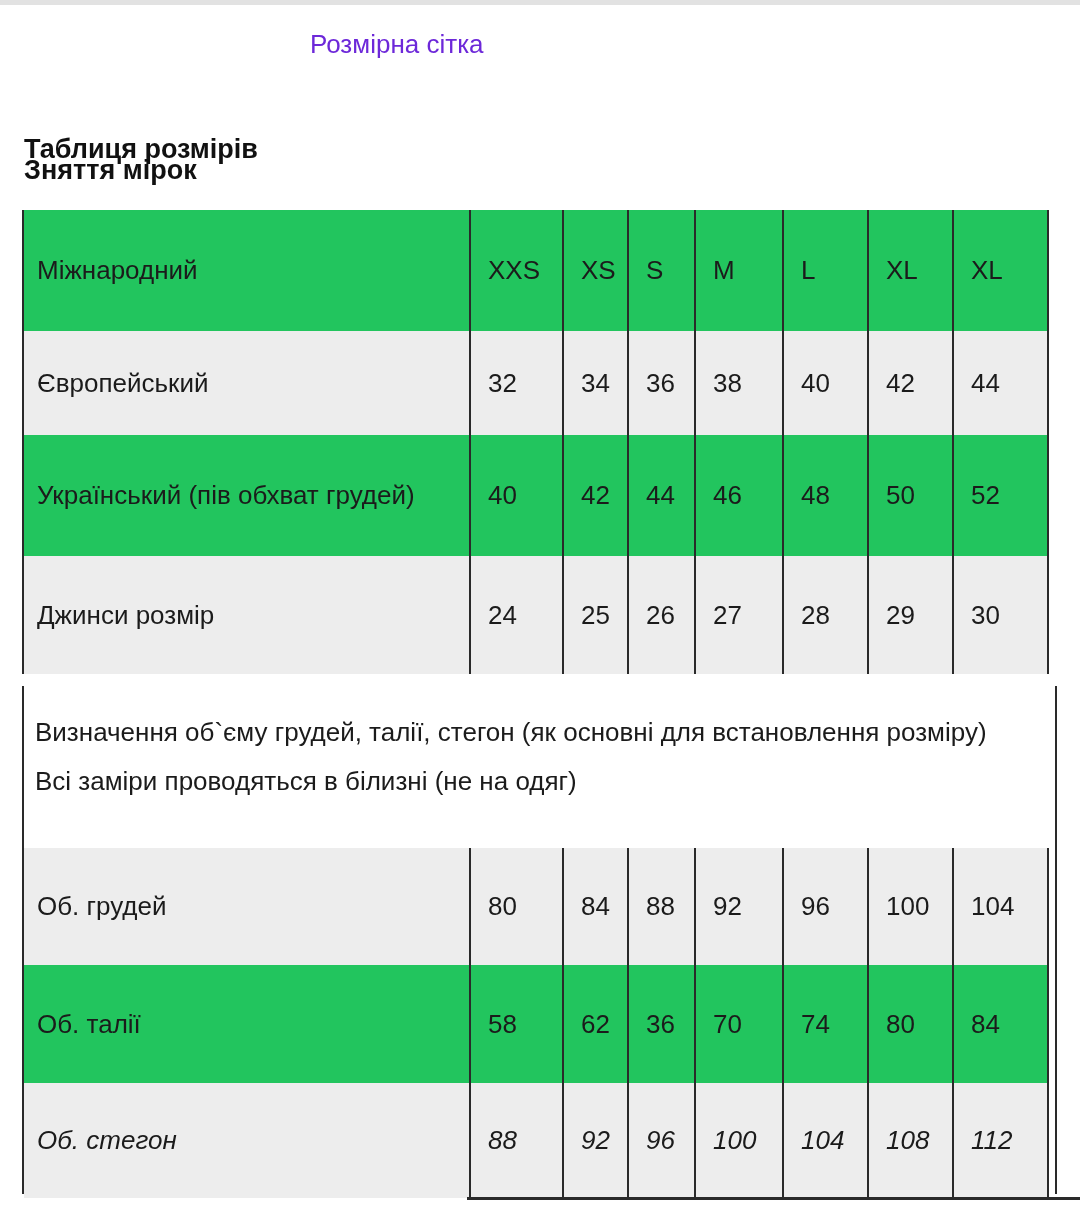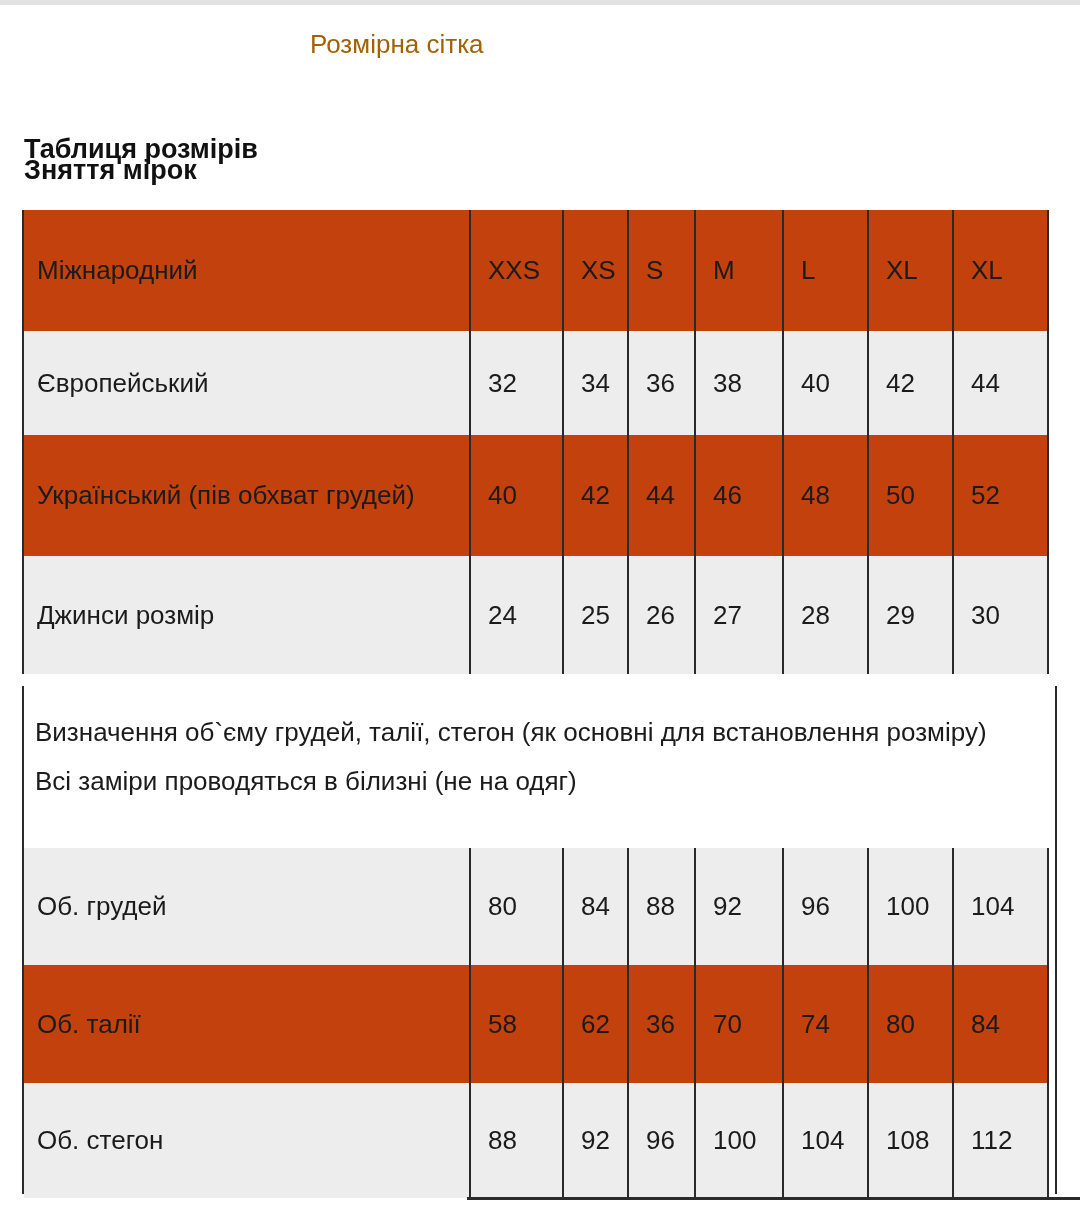--- a/index.html
+++ b/index.html
@@ -19,21 +19,21 @@
     position: absolute;
     left: 0; top: 0;
     width: 1080px; height: 5px;
     background: #e2e2e2;
   }
   .page-title {
     position: absolute;
     left: 310px; top: 28px;
     font-size: 26px;
     line-height: 32px;
-    color: #a16207;
+    color: #6d28d9;
     white-space: nowrap;
   }
   .section-heading {
     position: absolute;
     left: 24px;
     font-size: 27px;
     font-weight: 700;
     color: #111111;
     white-space: nowrap;
   }
@@ -47,21 +47,21 @@
     box-sizing: content-box;
     border-left: 2px solid #2a2a2a;
     border-right: 2px solid #2a2a2a;
     width: 1023px;
   }
   #size-table { top: 210px; }
   .trow {
     display: grid;
     grid-template-columns: 445px 93px 65px 67px 88px 85px 85px 95px;
     align-items: stretch;
-    background: #c2410c;
+    background: #22c55e;
   }
   .trow.alt { background: #ededed; }
   .cell {
     display: flex;
     align-items: center;
     font-size: 26px;
     color: #1b1b1b;
     overflow: hidden;
     white-space: nowrap;
   }
@@ -175,21 +175,21 @@
         <div class="trow" style="height: 118px;">
           <div class="cell lcell">Об. талії</div>
           <div class="cell vcell">58</div>
           <div class="cell vcell">62</div>
           <div class="cell vcell">36</div>
           <div class="cell vcell">70</div>
           <div class="cell vcell">74</div>
           <div class="cell vcell">80</div>
           <div class="cell vcell">84</div>
         </div>
-        <div class="trow alt" style="height: 115px;">
+        <div class="trow alt" style="height: 115px; font-style: italic;">
           <div class="cell lcell">Об. стегон</div>
           <div class="cell vcell">88</div>
           <div class="cell vcell">92</div>
           <div class="cell vcell">96</div>
           <div class="cell vcell">100</div>
           <div class="cell vcell">104</div>
           <div class="cell vcell">108</div>
           <div class="cell vcell">112</div>
         </div>
       </div>

